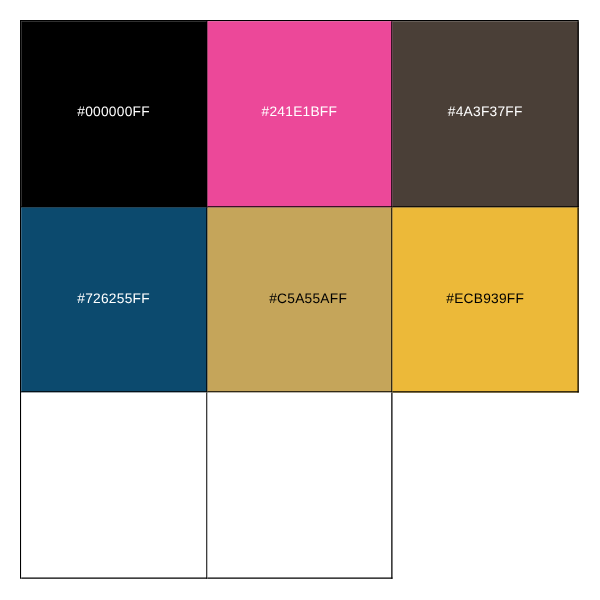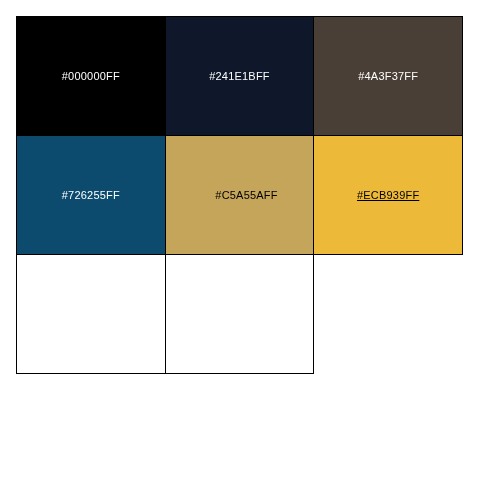--- a/index.html
+++ b/index.html
@@ -13,21 +13,21 @@
     background: #FFFFFF;
     font-family: "Liberation Sans", "DejaVu Sans", sans-serif;
     overflow: hidden;
   }
 
   #palette-grid {
     position: absolute;
     left: 16px;
     top: 16px;
     width: 447px;
-    height: 358px;
+    height: 447px;
     display: grid;
     grid-template-columns: repeat(3, 1fr);
     grid-template-rows: repeat(3, 1fr);
     box-sizing: border-box;
     border-top: 1px solid #000000;
     border-left: 1px solid #000000;
   }
 
   .swatch {
     position: relative;
@@ -48,30 +48,30 @@
     user-select: none;
   }
 </style>
 </head>
 <body>
 
 <div id="palette-grid" style="grid-template-columns: repeat(3, 1fr); grid-template-rows: repeat(3, 1fr); border-top-color: rgb(0, 0, 0); border-left-color: rgb(0, 0, 0);">
     <div class="swatch" style="background: rgb(0, 0, 0); border-right-color: rgb(0, 0, 0); border-bottom-color: rgb(0, 0, 0);">
       <span class="swatch-label" style="color: rgb(255, 255, 255);">#000000FF</span>
     </div>
-    <div class="swatch" style="background: #0f172a; border-right-color: rgb(0, 0, 0); border-bottom-color: rgb(0, 0, 0);">
+    <div class="swatch" style="background: #ec4899; border-right-color: rgb(0, 0, 0); border-bottom-color: rgb(0, 0, 0);">
       <span class="swatch-label" style="color: rgb(255, 255, 255);">#241E1BFF</span>
     </div>
     <div class="swatch" style="background: rgb(74, 63, 55); border-right-color: rgb(0, 0, 0); border-bottom-color: rgb(0, 0, 0);">
       <span class="swatch-label" style="color: rgb(255, 255, 255);">#4A3F37FF</span>
     </div>
     <div class="swatch" style="background: #0c4a6e; border-right-color: rgb(0, 0, 0); border-bottom-color: rgb(0, 0, 0);">
       <span class="swatch-label" style="color: rgb(255, 255, 255);">#726255FF</span>
     </div>
     <div class="swatch" style="background: rgb(197, 165, 90); border-right-color: rgb(0, 0, 0); border-bottom-color: rgb(0, 0, 0);">
       <span class="swatch-label" style="color: rgb(0, 0, 0); margin-left: 14px;">#C5A55AFF</span>
     </div>
-    <div class="swatch" style="background: rgb(236, 185, 57); border-right-color: rgb(0, 0, 0); border-bottom-color: rgb(0, 0, 0); text-decoration: underline;">
+    <div class="swatch" style="background: rgb(236, 185, 57); border-right-color: rgb(0, 0, 0); border-bottom-color: rgb(0, 0, 0);">
       <span class="swatch-label" style="color: rgb(0, 0, 0);">#ECB939FF</span>
     </div>
     <div class="swatch is-empty" style="background: rgb(255, 255, 255); border-right-color: rgb(0, 0, 0); border-bottom-color: rgb(0, 0, 0);"></div>
     <div class="swatch is-empty" style="background: rgb(255, 255, 255); border-right-color: rgb(0, 0, 0); border-bottom-color: rgb(0, 0, 0);"></div>
   </div>
 
 </body></html>

